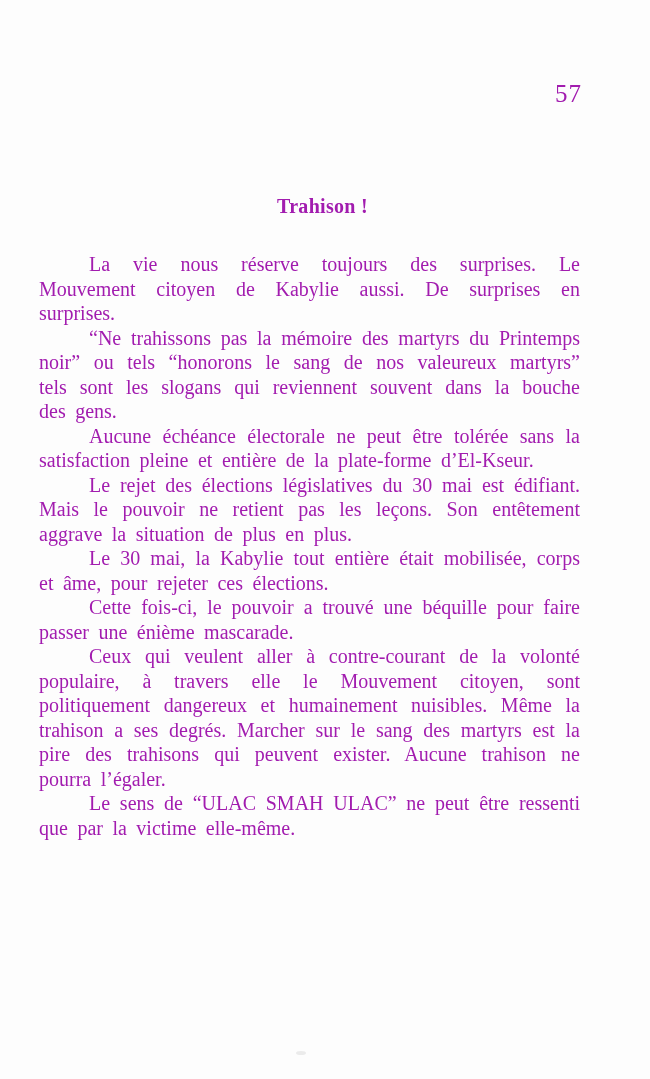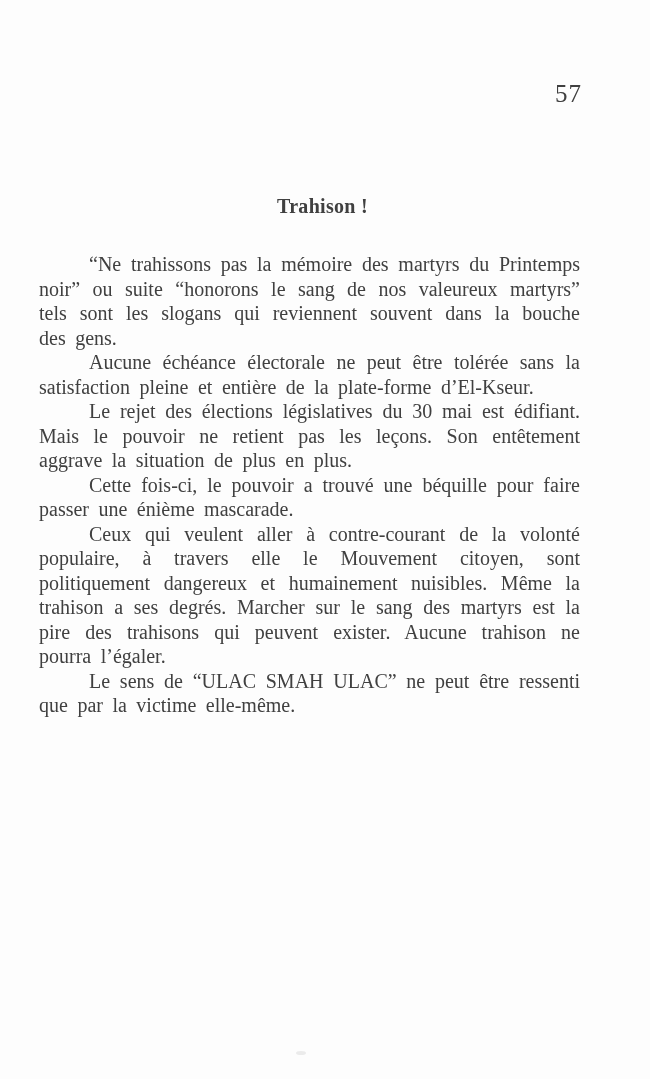--- a/index.html
+++ b/index.html
@@ -60,28 +60,30 @@
     width: 10px;
     height: 4px;
     background: #d9d9d9;
     border-radius: 50%;
     opacity: 0.5;
   }
 </style>
 </head>
 <body>
 
-<div class="page" style="background: rgb(253, 253, 253); color: #404040;">
+<div class="page" style="background: rgb(253, 253, 253); color: #a21caf;">
   <div class="page-number">57</div>
 
   <h1 class="doc-title">Trahison !</h1>
 
   <div class="doc-body">
-      <p class="para"><span class="seg-italic">“Ne trahissons pas la mémoire des martyrs du Printemps noir”</span><span> ou suite </span><span class="seg-italic">“honorons le sang de nos valeureux martyrs”</span><span> tels sont les slogans qui reviennent souvent dans la bouche des gens.</span></p>
+      <p class="para"><span>La vie nous réserve toujours des surprises. Le Mouvement citoyen de Kabylie aussi. De surprises en surprises.</span></p>
+      <p class="para"><span class="seg-italic">“Ne trahissons pas la mémoire des martyrs du Printemps noir”</span><span> ou tels </span><span class="seg-italic">“honorons le sang de nos valeureux martyrs”</span><span> tels sont les slogans qui reviennent souvent dans la bouche des gens.</span></p>
       <p class="para"><span>Aucune échéance électorale ne peut être tolérée sans la satisfaction pleine et entière de la plate-forme d’El-Kseur.</span></p>
       <p class="para"><span>Le rejet des élections législatives du 30 mai est édifiant. Mais le pouvoir ne retient pas les leçons. Son entêtement aggrave la situation de plus en plus.</span></p>
+      <p class="para"><span>Le 30 mai, la Kabylie tout entière était mobilisée, corps et âme, pour rejeter ces élections.</span></p>
       <p class="para"><span>Cette fois-ci, le pouvoir a trouvé une béquille pour faire passer une énième mascarade.</span></p>
       <p class="para"><span>Ceux qui veulent aller à contre-courant de la volonté populaire, à travers elle le Mouvement citoyen, sont politiquement dangereux et humainement nuisibles. Même la trahison a ses degrés. Marcher sur le sang des martyrs est la pire des trahisons qui peuvent exister. Aucune trahison ne pourra l’égaler.</span></p>
       <p class="para"><span>Le sens de </span><span class="seg-italic">“ULAC SMAH ULAC”</span><span> ne peut être ressenti que par la victime elle-même.</span></p>
     </div>
 
   <div class="scan-artifact"></div>
 </div>
 
 </body></html>

